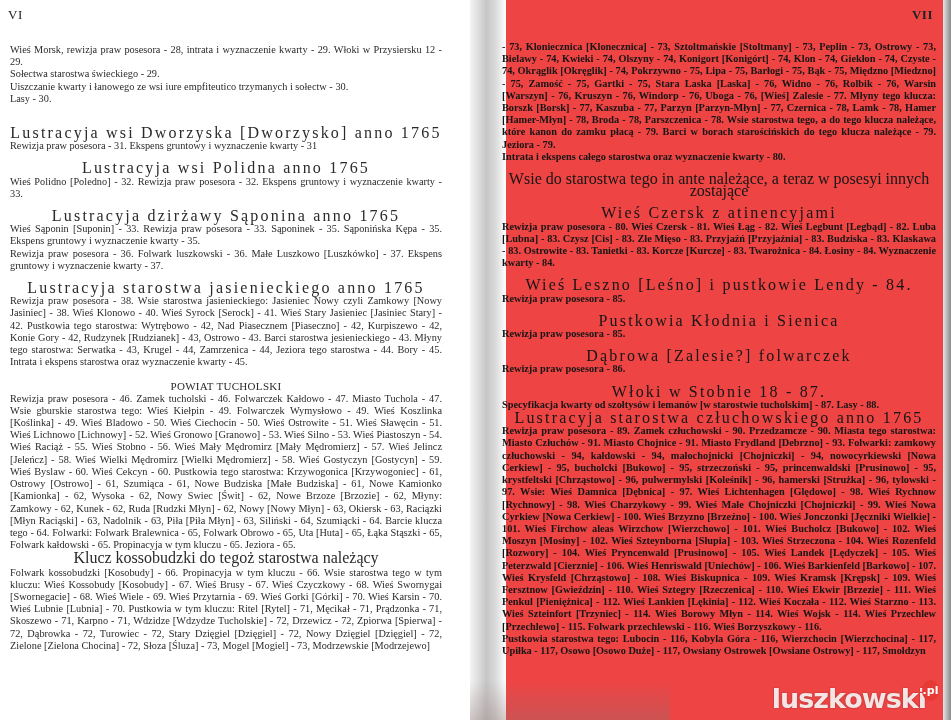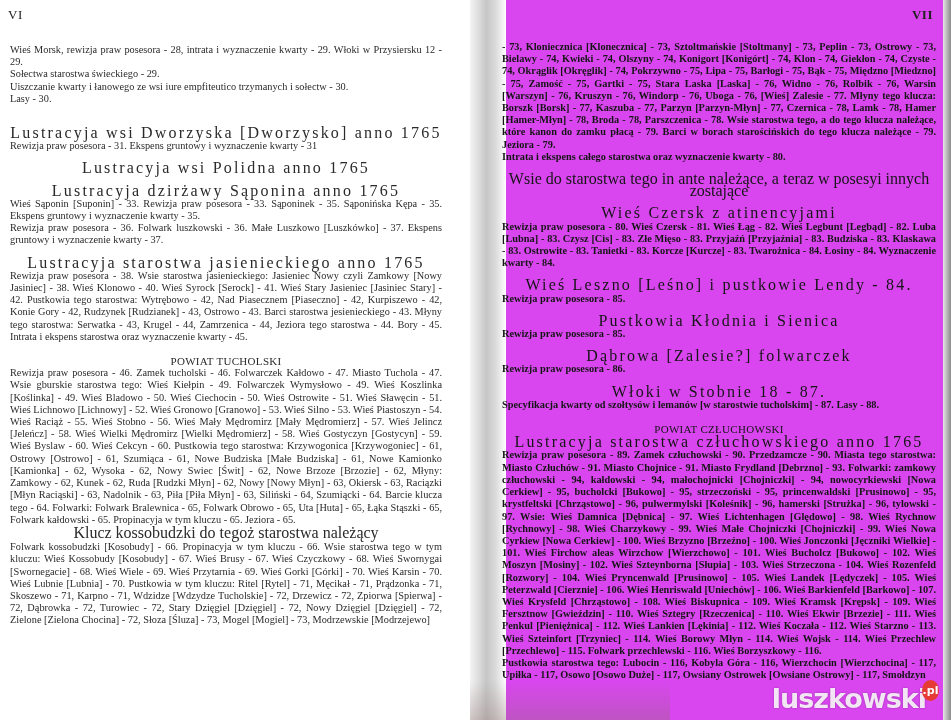--- a/index.html
+++ b/index.html
@@ -2,21 +2,21 @@
 <html><head>
   <meta charset="utf-8">
   <style>
     * { box-sizing: border-box; margin: 0; padding: 0; }
     html, body { width: 951px; height: 720px; overflow: hidden; background: #ffffff; }
     body { font-family: "Liberation Serif", "DejaVu Serif", serif; color: #1c1c1c; position: relative; }
 
     .spread { position: absolute; left: 0; top: 0; width: 951px; height: 720px; display: flex; border-radius: 7px; }
     .page { position: relative; height: 720px; overflow: hidden; }
     .page-left { width: 470px; background: #ffffff; }
-    .page-right { width: 481px; background: #d946ef; }
+    .page-right { width: 481px; background: #ef4444; }
 
     .right-edge-shadow { position: absolute; right: 0; top: 0; width: 8px; height: 720px;
       background: linear-gradient(to right, #e6e6e6, #8a8a8a); }
     .gutter { position: absolute; left: 0; top: 0; width: 36px; height: 720px;
       background: linear-gradient(to right, #f4f4f4 0%, #dcdcdc 25%, #c6c6c6 45%, #d9d9d9 70%, #ffffff 100%); }
     .gutter-bottom { position: absolute; left: 0; bottom: 0; width: 200px; height: 40px;
       background: linear-gradient(to top, rgba(140,110,110,0.35), rgba(255,255,255,0)); }
 
     .folio { position: absolute; top: 7px; font-size: 13px; letter-spacing: 0.5px; color: #222; }
     .folio-left { left: 8px; }
@@ -51,20 +51,21 @@
     <div class="folio folio-left">VI</div>
     <div class="content">
       <p class="entry">Wieś Morsk, rewizja praw posesora - 28, intrata i wyznaczenie kwarty - 29. Włoki w Przysiersku 12 - 29.</p>
       <p class="entry nojust">Sołectwa starostwa świeckiego - 29.</p>
       <p class="entry nojust">Uiszczanie kwarty i łanowego ze wsi iure empfiteutico trzymanych i sołectw - 30.</p>
       <p class="entry nojust">Lasy - 30.</p>
       <div class="gap"></div>
       <div class="h-spaced">Lustracyja wsi Dworzyska [Dworzysko] anno 1765</div>
       <p class="entry nojust">Rewizja praw posesora - 31. Ekspens gruntowy i wyznaczenie kwarty - 31</p>
       <div class="h-spaced">Lustracyja wsi Polidna anno 1765</div>
+      <p class="entry">Wieś Polidno [Poledno] - 32. Rewizja praw posesora - 32. Ekspens gruntowy i wyznaczenie kwarty - 33.</p>
       <div class="h-spaced">Lustracyja dzirżawy Sąponina anno 1765</div>
       <p class="entry">Wieś Sąponin [Suponin] - 33. Rewizja praw posesora - 33. Sąponinek - 35. Sąponińska Kępa - 35. Ekspens gruntowy i wyznaczenie kwarty - 35.</p>
       <p class="entry">Rewizja praw posesora - 36. Folwark luszkowski - 36. Małe Luszkowo [Luszkówko] - 37. Ekspens gruntowy i wyznaczenie kwarty - 37.</p>
       <div class="h-spaced">Lustracyja starostwa jasienieckiego anno 1765</div>
       <p class="entry">Rewizja praw posesora - 38. Wsie starostwa jasienieckiego: Jasieniec Nowy czyli Zamkowy [Nowy Jasiniec] - 38. Wieś Klonowo - 40. Wieś Syrock [Serock] - 41. Wieś Stary Jasieniec [Jasiniec Stary] - 42. Pustkowia tego starostwa: Wytrębowo - 42, Nad Piasecznem [Piaseczno] - 42, Kurpiszewo - 42, Konie Gory - 42, Rudzynek [Rudzianek] - 43, Ostrowo - 43. Barci starostwa jesienieckiego - 43. Młyny tego starostwa: Serwatka - 43, Krugel - 44, Zamrzenica - 44, Jeziora tego starostwa - 44. Bory - 45. Intrata i ekspens starostwa oraz wyznaczenie kwarty - 45.</p>
       <div class="h-powiat">POWIAT TUCHOLSKI</div>
       <p class="entry">Rewizja praw posesora - 46. Zamek tucholski - 46. Folwarczek Kałdowo - 47. Miasto Tuchola - 47. Wsie gburskie starostwa tego: Wieś Kiełpin - 49. Folwarczek Wymysłowo - 49. Wieś Koszlinka [Koślinka] - 49. Wieś Bladowo - 50. Wieś Ciechocin - 50. Wieś Ostrowite - 51. Wieś Sławęcin - 51. Wieś Lichnowo [Lichnowy] - 52. Wieś Gronowo [Granowo] - 53. Wieś Silno - 53. Wieś Piastoszyn - 54. Wieś Raciąż - 55. Wieś Stobno - 56. Wieś Mały Mędromirz [Mały Mędromierz] - 57. Wieś Jelincz [Jeleńcz] - 58. Wieś Wielki Mędromirz [Wielki Mędromierz] - 58. Wieś Gostyczyn [Gostycyn] - 59. Wieś Byslaw - 60. Wieś Cekcyn - 60. Pustkowia tego starostwa: Krzywogonica [Krzywogoniec] - 61, Ostrowy [Ostrowo] - 61, Szumiąca - 61, Nowe Budziska [Małe Budziska] - 61, Nowe Kamionko [Kamionka] - 62, Wysoka - 62, Nowy Swiec [Świt] - 62, Nowe Brzoze [Brzozie] - 62, Młyny: Zamkowy - 62, Kunek - 62, Ruda [Rudzki Młyn] - 62, Nowy [Nowy Młyn] - 63, Okiersk - 63, Raciązki [Młyn Raciąski] - 63, Nadolnik - 63, Piła [Piła Młyn] - 63, Siliński - 64, Szumiącki - 64. Barcie klucza tego - 64. Folwarki: Folwark Bralewnica - 65, Folwark Obrowo - 65, Uta [Huta] - 65, Łąka Stąszki - 65, Folwark kałdowski - 65. Propinacyja w tym kluczu - 65. Jeziora - 65.</p>
       <div class="h-plain h-tight">Klucz kossobudzki do tegoż starostwa należący</div>
       <p class="entry">Folwark kossobudzki [Kosobudy] - 66. Propinacyja w tym kluczu - 66. Wsie starostwa tego w tym kluczu: Wieś Kossobudy [Kosobudy] - 67. Wieś Brusy - 67. Wieś Czyczkowy - 68. Wieś Swornygai [Swornegacie] - 68. Wieś Wiele - 69. Wieś Przytarnia - 69. Wieś Gorki [Górki] - 70. Wieś Karsin - 70. Wieś Lubnie [Lubnia] - 70. Pustkowia w tym kluczu: Ritel [Rytel] - 71, Męcikał - 71, Prądzonka - 71, Skoszewo - 71, Karpno - 71, Wdzidze [Wdzydze Tucholskie] - 72, Drzewicz - 72, Zpiorwa [Spierwa] - 72, Dąbrowka - 72, Turowiec - 72, Stary Dzięgiel [Dzięgiel] - 72, Nowy Dzięgiel [Dzięgiel] - 72, Zielone [Zielona Chocina] - 72, Słoza [Śluza] - 73, Mogel [Mogiel] - 73, Modrzewskie [Modrzejewo]</p>
     </div>
@@ -81,21 +82,20 @@
       <div class="h-spaced">Wieś Czersk z atinencyjami</div>
       <p class="entry">Rewizja praw posesora - 80. Wieś Czersk - 81. Wieś Łąg - 82. Wieś Legbunt [Legbąd] - 82. Luba [Lubna] - 83. Czysz [Cis] - 83. Złe Mięso - 83. Przyjaźń [Przyjaźnia] - 83. Budziska - 83. Klaskawa - 83. Ostrowite - 83. Tanietki - 83. Korcze [Kurcze] - 83. Twarożnica - 84. Łosiny - 84. Wyznaczenie kwarty - 84.</p>
       <div class="h-spaced">Wieś Leszno [Leśno] i pustkowie Lendy - 84.</div>
       <p class="entry nojust">Rewizja praw posesora - 85.</p>
       <div class="h-spaced">Pustkowia Kłodnia i Sienica</div>
       <p class="entry nojust">Rewizja praw posesora - 85.</p>
       <div class="h-spaced">Dąbrowa [Zalesie?] folwarczek</div>
       <p class="entry nojust">Rewizja praw posesora - 86.</p>
       <div class="h-spaced">Włoki w Stobnie 18 - 87.</div>
       <p class="entry nojust">Specyfikacja kwarty od szołtysów i lemanów [w starostwie tucholskim] - 87. Lasy - 88.</p>
-      <div class="h-powiat">POWIAT CZŁUCHOWSKI</div>
       <div class="h-spaced h-tight">Lustracyja starostwa człuchowskiego anno 1765</div>
       <p class="entry">Rewizja praw posesora - 89. Zamek człuchowski - 90. Przedzamcze - 90. Miasta tego starostwa: Miasto Człuchów - 91. Miasto Chojnice - 91. Miasto Frydland [Debrzno] - 93. Folwarki: zamkowy człuchowski - 94, kałdowski - 94, małochojnicki [Chojniczki] - 94, nowocyrkiewski [Nowa Cerkiew] - 95, bucholcki [Bukowo] - 95, strzeczoński - 95, princenwaldski [Prusinowo] - 95, krystfeltski [Chrząstowo] - 96, pulwermylski [Koleśnik] - 96, hamerski [Strużka] - 96, tylowski - 97. Wsie: Wieś Damnica [Dębnica] - 97. Wieś Lichtenhagen [Ględowo] - 98. Wieś Rychnow [Rychnowy] - 98. Wieś Charzykowy - 99. Wieś Małe Chojniczki [Chojniczki] - 99. Wieś Nowa Cyrkiew [Nowa Cerkiew] - 100. Wieś Brzyzno [Brzeźno] - 100. Wieś Jonczonki [Jęczniki Wielkie] - 101. Wieś Firchow aleas Wirzchow [Wierzchowo] - 101. Wieś Bucholcz [Bukowo] - 102. Wieś Moszyn [Mosiny] - 102. Wieś Szteynborna [Słupia] - 103. Wieś Strzeczona - 104. Wieś Rozenfeld [Rozwory] - 104. Wieś Pryncenwald [Prusinowo] - 105. Wieś Landek [Lędyczek] - 105. Wieś Peterzwald [Cierznie] - 106. Wieś Henriswald [Uniechów] - 106. Wieś Barkienfeld [Barkowo] - 107. Wieś Krysfeld [Chrząstowo] - 108. Wieś Biskupnica - 109. Wieś Kramsk [Krępsk] - 109. Wieś Fersztnow [Gwieździn] - 110. Wieś Sztegry [Rzeczenica] - 110. Wieś Ekwir [Brzezie] - 111. Wieś Penkul [Pieniężnica] - 112. Wieś Lankien [Lękinia] - 112. Wieś Koczała - 112. Wieś Starzno - 113. Wieś Szteinfort [Trzyniec] - 114. Wieś Borowy Młyn - 114. Wieś Wojsk - 114. Wieś Przechlew [Przechlewo] - 115. Folwark przechlewski - 116. Wieś Borzyszkowy - 116.</p>
       <p class="entry">Pustkowia starostwa tego: Lubocin - 116, Kobyla Góra - 116, Wierzchocin [Wierzchocina] - 117, Upiłka - 117, Osowo [Osowo Duże] - 117, Owsiany Ostrowek [Owsiane Ostrowy] - 117, Smołdzyn</p>
     </div>
     <div class="right-edge-shadow"></div>
 
     <div class="watermark">
       <span class="wm-text">luszkowski</span>
       <span class="wm-badge">.pl</span>
     </div>

